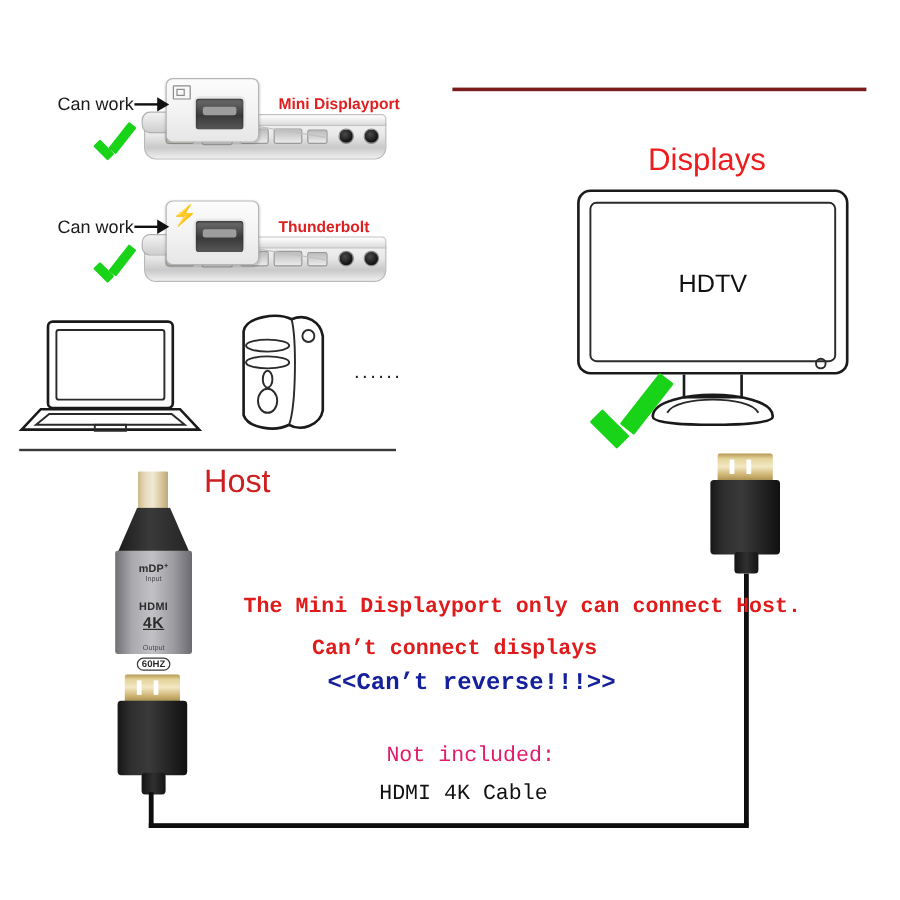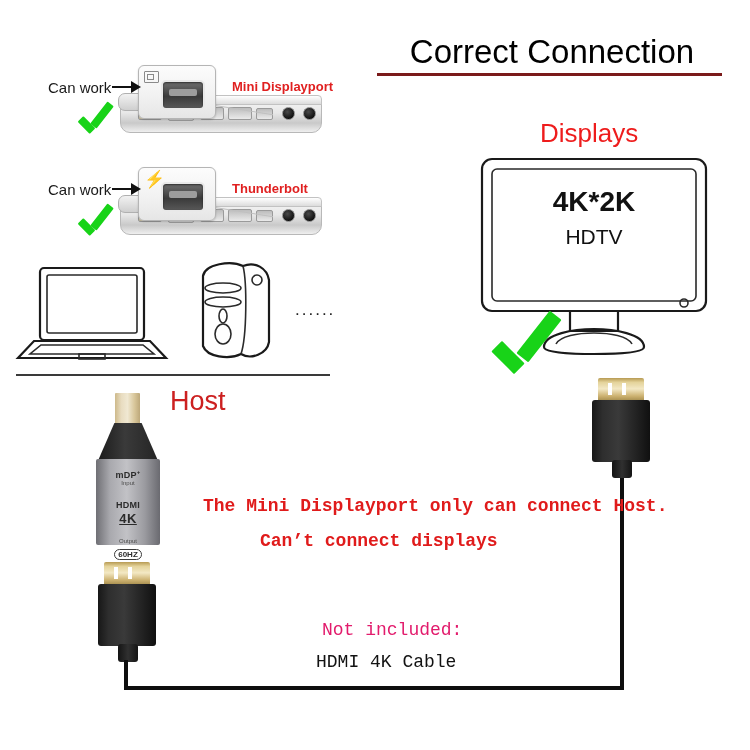--- a/index.html
+++ b/index.html
@@ -249,21 +249,20 @@
     letter-spacing:2px;
     color:#222;
     white-space:nowrap;
   }
 </style>
 </head>
 <body>
 
 <div id="page">
 
-  <div class="abs" id="title-text">Correct Connection</div>
   <div class="abs" id="title-underline"></div>
 
   <div class="abs" style="left:0px; top:55px; width:345px; height:105px;">
 
     <div class="abs edge-body" style="left:120px; top:44px; width:200px; height:32px;"></div>
     <div class="abs" style="left:120px; top:40px; width:200px; height:8px;
                 background:linear-gradient(180deg,#ffffff,#dcdcdc);
                 border:1px solid #c2c2c2; border-radius:4px 4px 0 0;"></div>
 
     <div class="abs" style="left:118px; top:38px; width:26px; height:16px;
@@ -362,21 +361,20 @@
   <svg class="abs" style="left:478px; top:155px;" width="232" height="200" viewBox="0 0 232 200">
     <rect class="lineart" x="4" y="4" width="224" height="152" rx="10"></rect>
     <rect class="lineart-thin" x="14" y="14" width="204" height="132" rx="5"></rect>
     <circle class="lineart-thin" cx="206" cy="148" r="4"></circle>
     <path class="lineart" d="M92 157 L92 176 L140 176 L140 157"></path>
     <path class="lineart" d="M66 192 C66 179, 96 174, 116 174 C136 174, 166 179, 166 192
                              C166 198, 136 199, 116 199 C96 199, 66 198, 66 192 Z"></path>
     <path class="lineart-thin" d="M78 189 C82 181, 100 178, 116 178 C132 178, 150 181, 154 189"></path>
   </svg>
 
-  <div class="abs screen-txt-4k" style="left:488px; top:186px; width:212px;">4K*2K</div>
   <div class="abs screen-txt-hd" style="left:488px; top:225px; width:212px;">HDTV</div>
 
   <div class="tick" style="left:492px; top:322px; width:76px; height:62px;">
     <i style="left:0px; top:28px; width:32px; height:15px; transform:rotate(45deg);"></i>
     <i style="left:20px; top:7px; width:54px; height:15px; transform:rotate(-52deg);"></i>
   </div>
 
   <div class="abs" id="divider"></div>
 
   <div class="abs" id="host-label">Host</div>
@@ -419,17 +417,18 @@
     <div class="abs hdmi-shell" style="left:2px; top:22px; width:58px; height:62px;"></div>
     <div class="abs hdmi-strain" style="left:22px; top:82px; width:20px; height:18px;"></div>
   </div>
 
   <div class="abs cable-seg" style="left:124px; top:660px; width:4px; height:30px;"></div>
   <div class="abs cable-seg" style="left:124px; top:686px; width:500px; height:4px;"></div>
   <div class="abs cable-seg" style="left:620px; top:478px; width:4px; height:210px;"></div>
 
   <div class="instr" id="instr1">The Mini Displayport only can connect Host.</div>
   <div class="instr" id="instr2">Can’t connect displays</div>
+  <div class="instr" id="instr3">&lt;&lt;Can’t reverse!!!&gt;&gt;</div>
 
   <div class="instr" id="notincl">Not included:</div>
   <div class="instr" id="cablename">HDMI 4K Cable</div>
 
 </div>
 
 </body></html>

